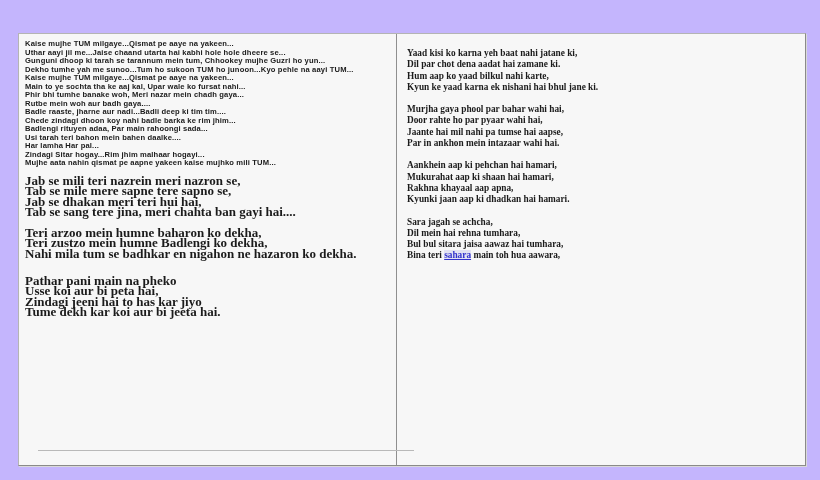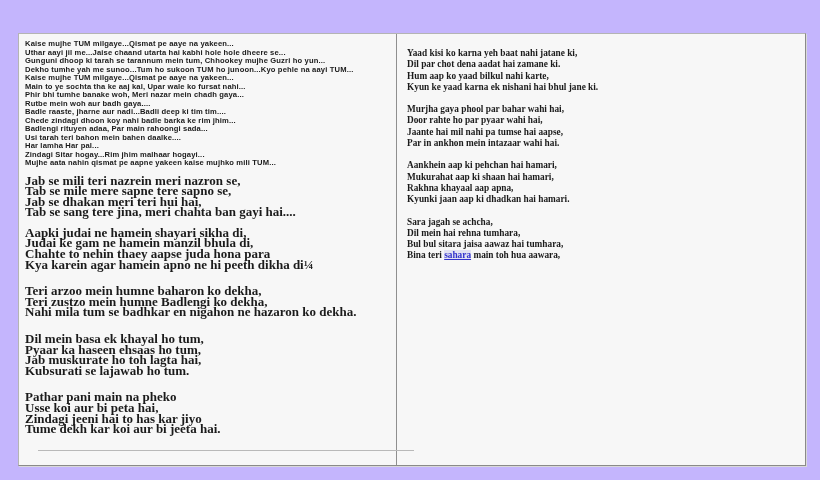--- a/index.html
+++ b/index.html
@@ -130,34 +130,26 @@
 Usi tarah teri bahon mein bahen daalke....
 Har lamha Har pal...
 Zindagi Sitar hogay...Rim jhim malhaar hogayi...
 Mujhe aata nahin qismat pe aapne yakeen kaise mujhko mili TUM...</div>
 
       <div class="block-serif">Jab se mili teri nazrein meri nazron se,
 Tab se mile mere sapne tere sapno se,
 Jab se dhakan meri teri hui hai,
 Tab se sang tere jina, meri chahta ban gayi hai....</div>
 
-      <div class="block-serif stanza-gap-lg">Aapki judai ne hamein shayari sikha di,
-Judai ke gam ne hamein manzil bhula di,
-Chahte to nehin thaey aapse juda hona para
-Kya karein agar hamein apno ne hi peeth dikha di¼</div>
 
 
       <div class="block-serif stanza-gap-lg">Teri arzoo mein humne baharon ko dekha,
 Teri zustzo mein humne Badlengi ko dekha,
 Nahi mila tum se badhkar en nigahon ne hazaron ko dekha.</div>
 
-      <div class="block-serif stanza-gap-lg">Dil mein basa ek khayal ho tum,
-Pyaar ka haseen ehsaas ho tum,
-Jab muskurate ho toh lagta hai,
-Kubsurati se lajawab ho tum.</div>
 
       <div class="block-serif stanza-gap-xl">Pathar pani main na pheko
 Usse koi aur bi peta hai,
 Zindagi jeeni hai to has kar jiyo
 Tume dekh kar koi aur bi jeeta hai.</div>
 
     </div>
 
     <div class="column column-right">
 

